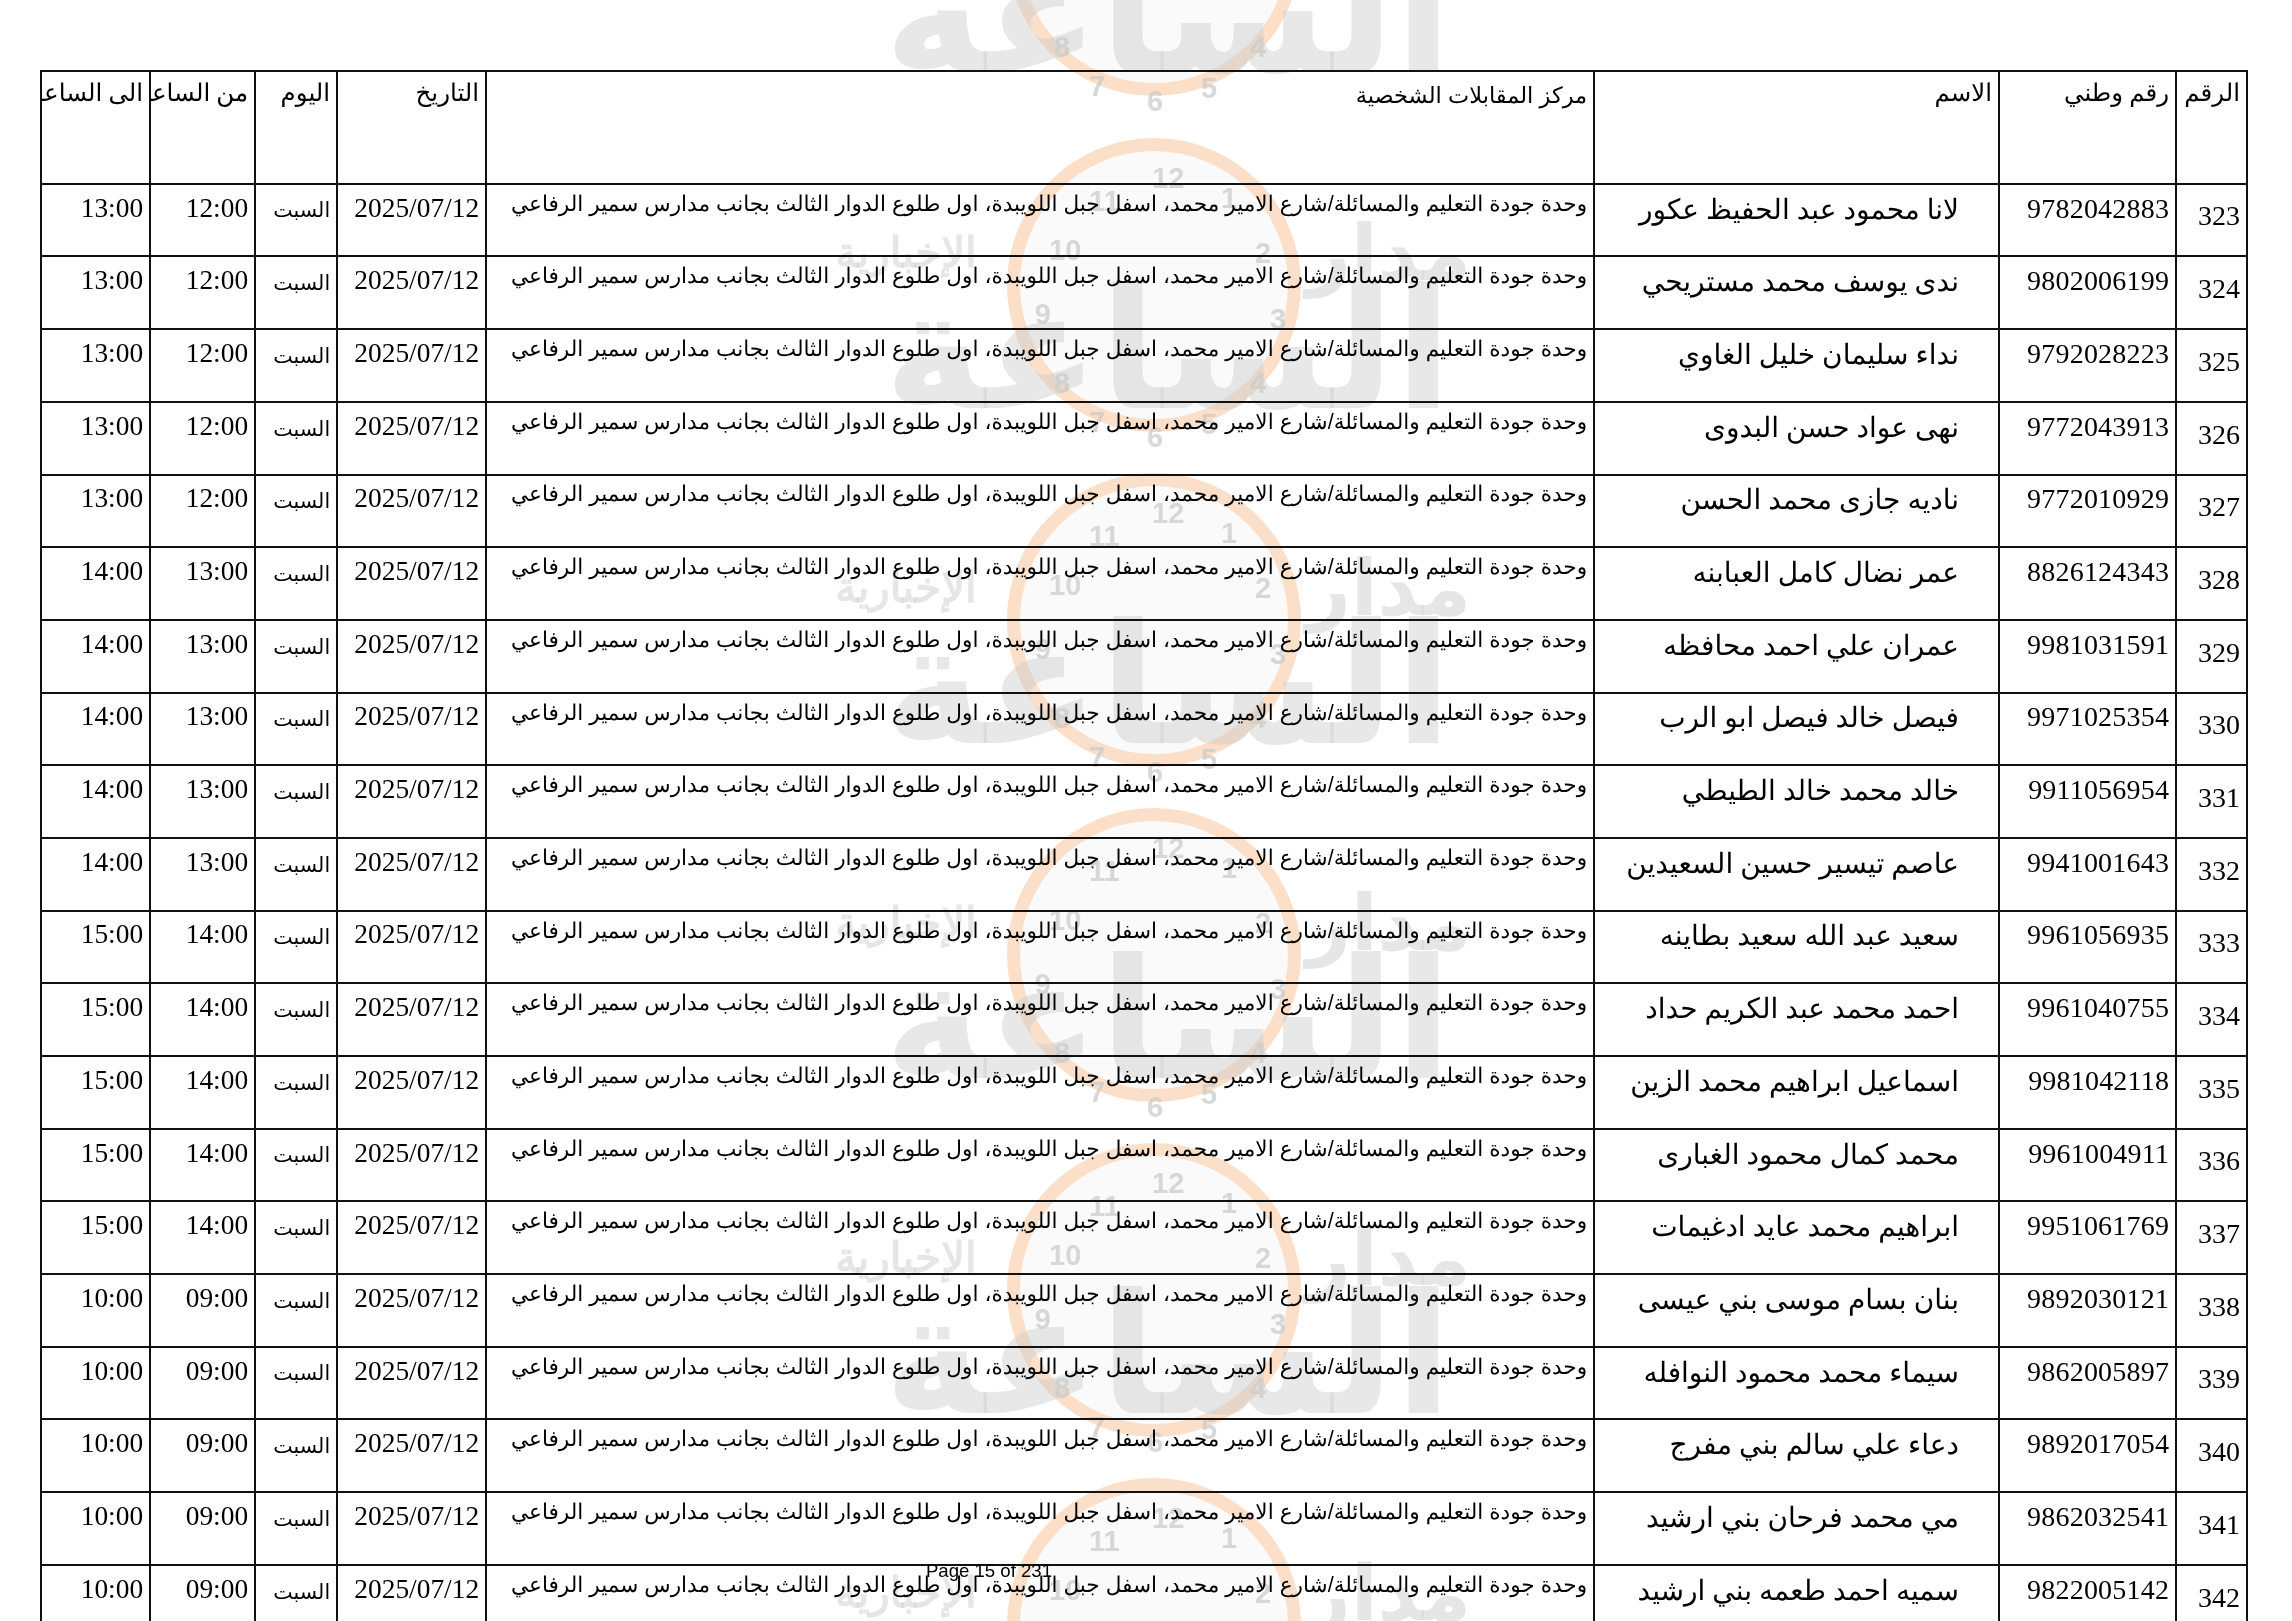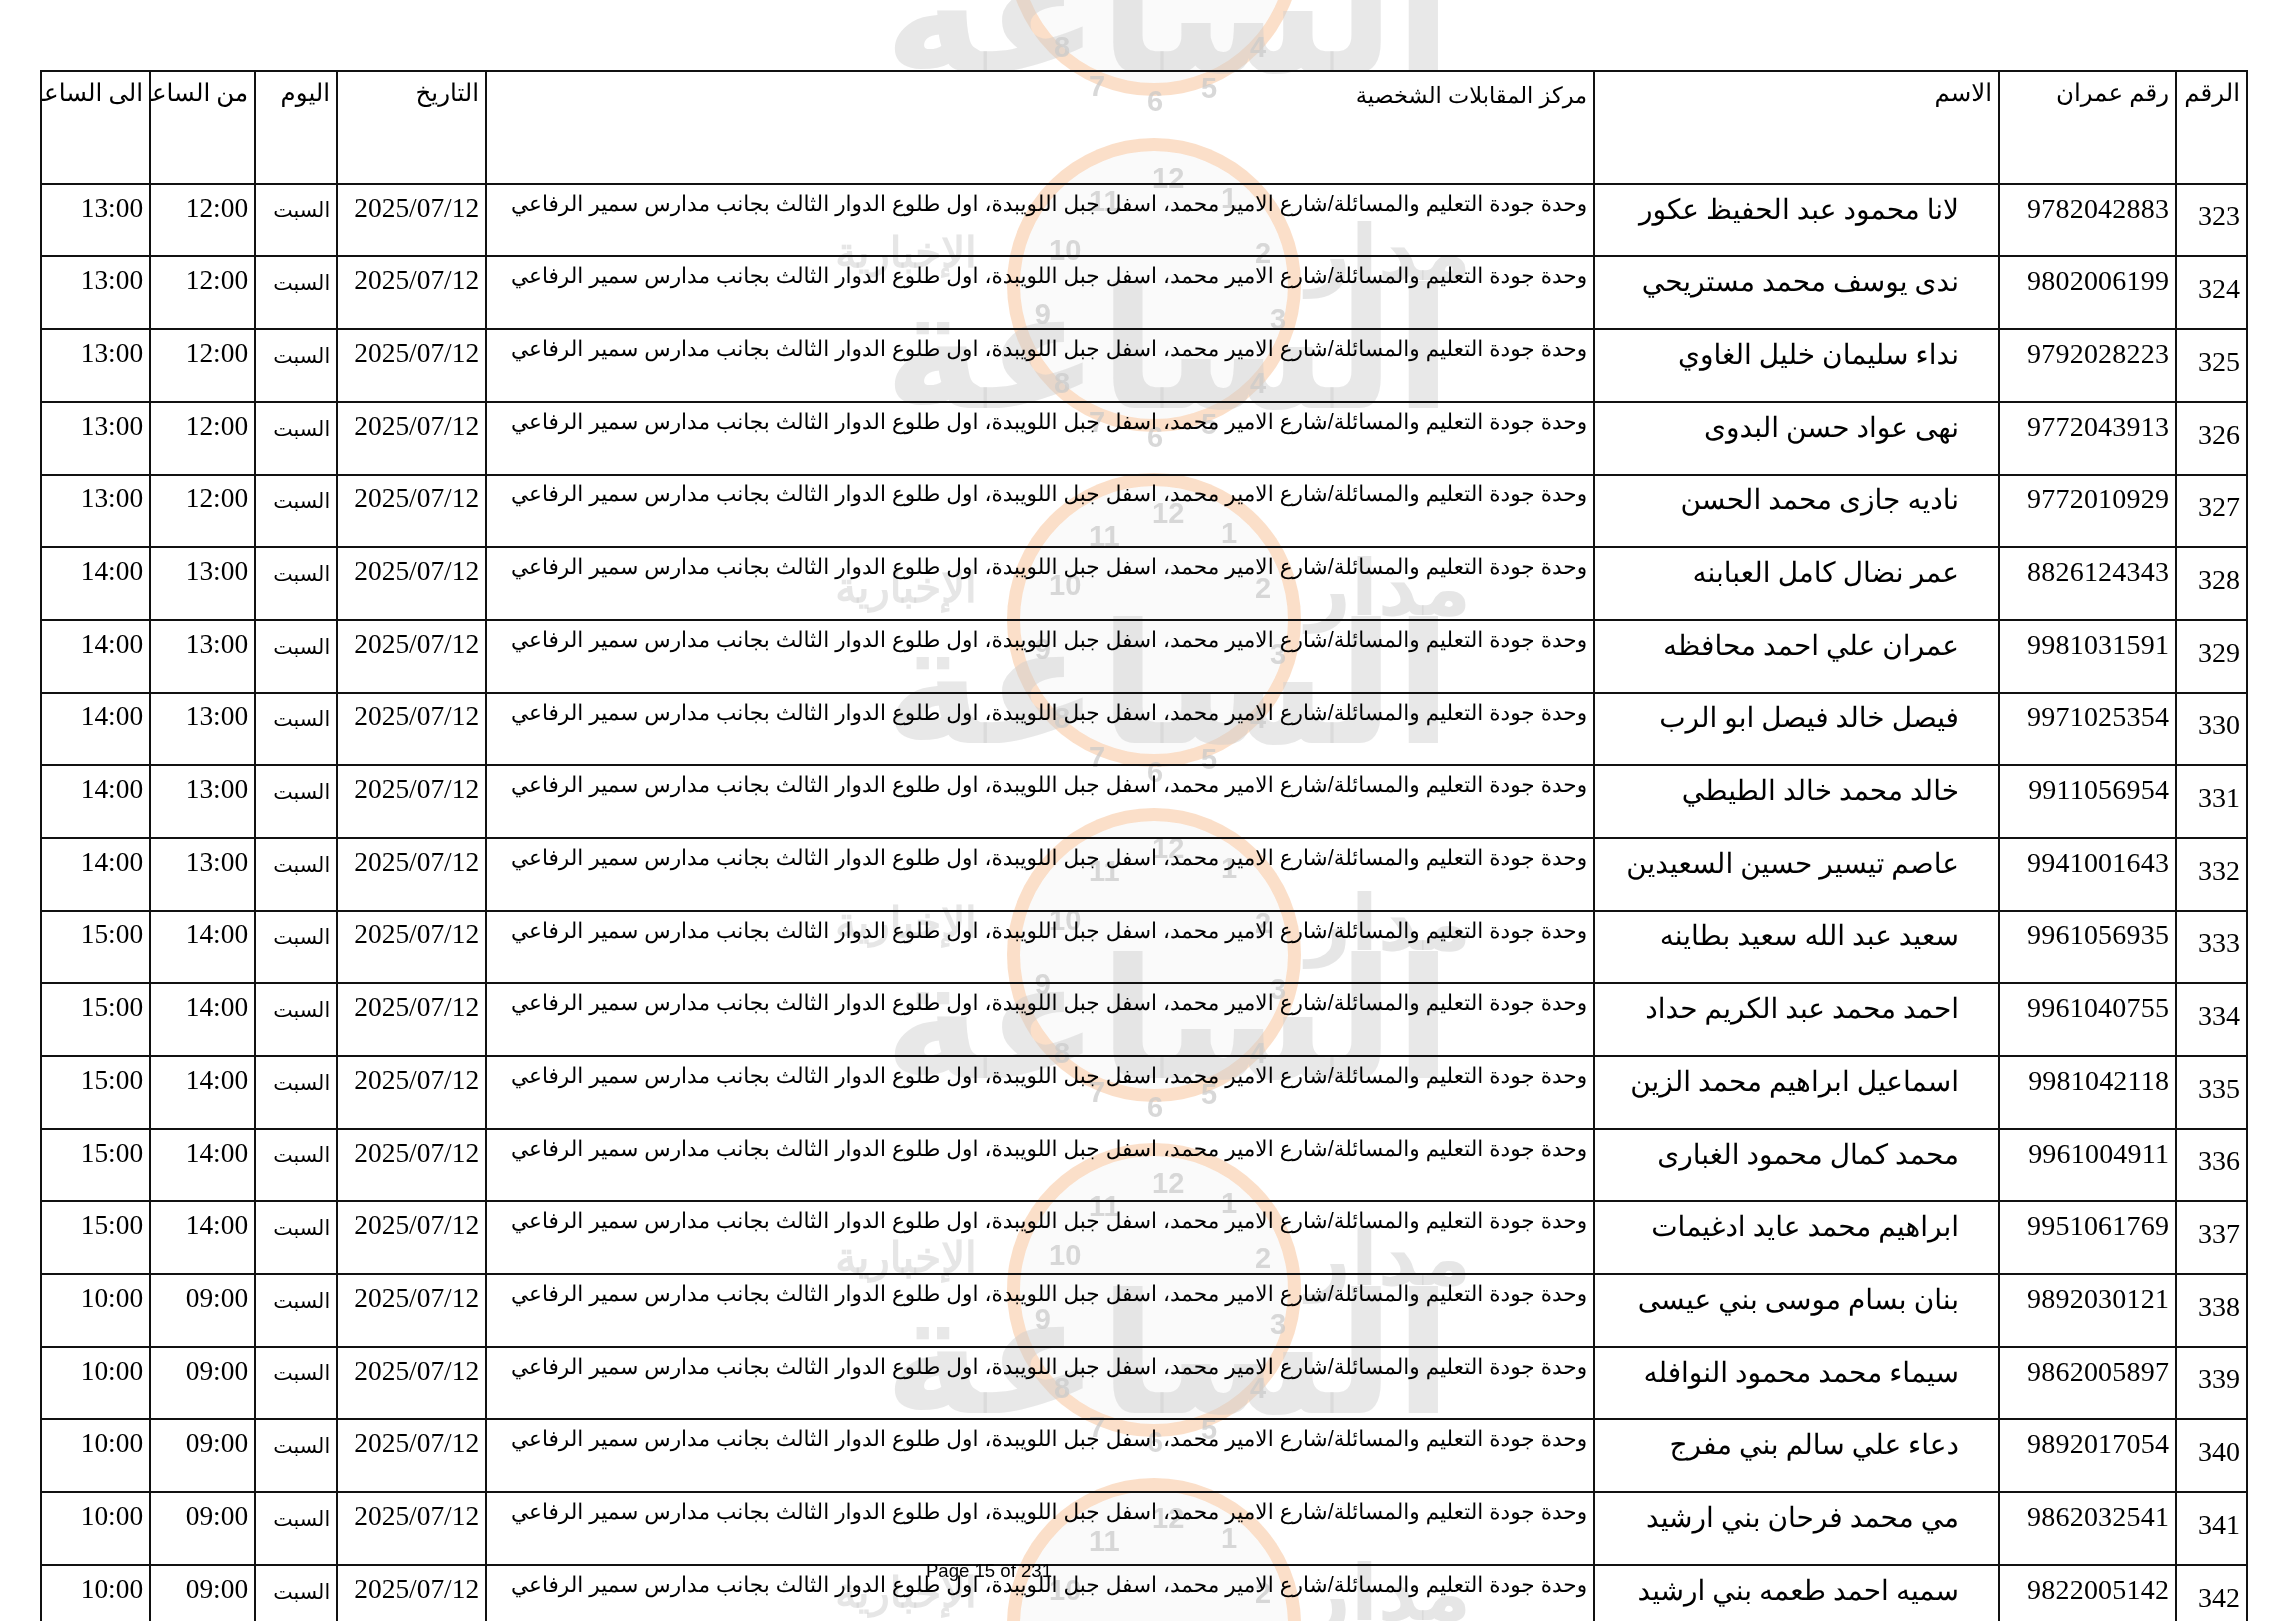--- a/index.html
+++ b/index.html
@@ -141,21 +141,21 @@
     <col style="width:405px">
     <col style="width:1108px">
     <col style="width:149px">
     <col style="width:82px">
     <col style="width:105px">
     <col style="width:109px">
   </colgroup>
   <thead>
     <tr>
       <th>الرقم</th>
-      <th>رقم عمران</th>
+      <th>رقم وطني</th>
       <th>الاسم</th>
       <th class="center-h">مركز المقابلات الشخصية</th>
       <th>التاريخ</th>
       <th>اليوم</th>
       <th>من الساعة</th>
       <th>الى الساعة</th>
     </tr>
   </thead>
   <tbody id="rows">
       <tr>

